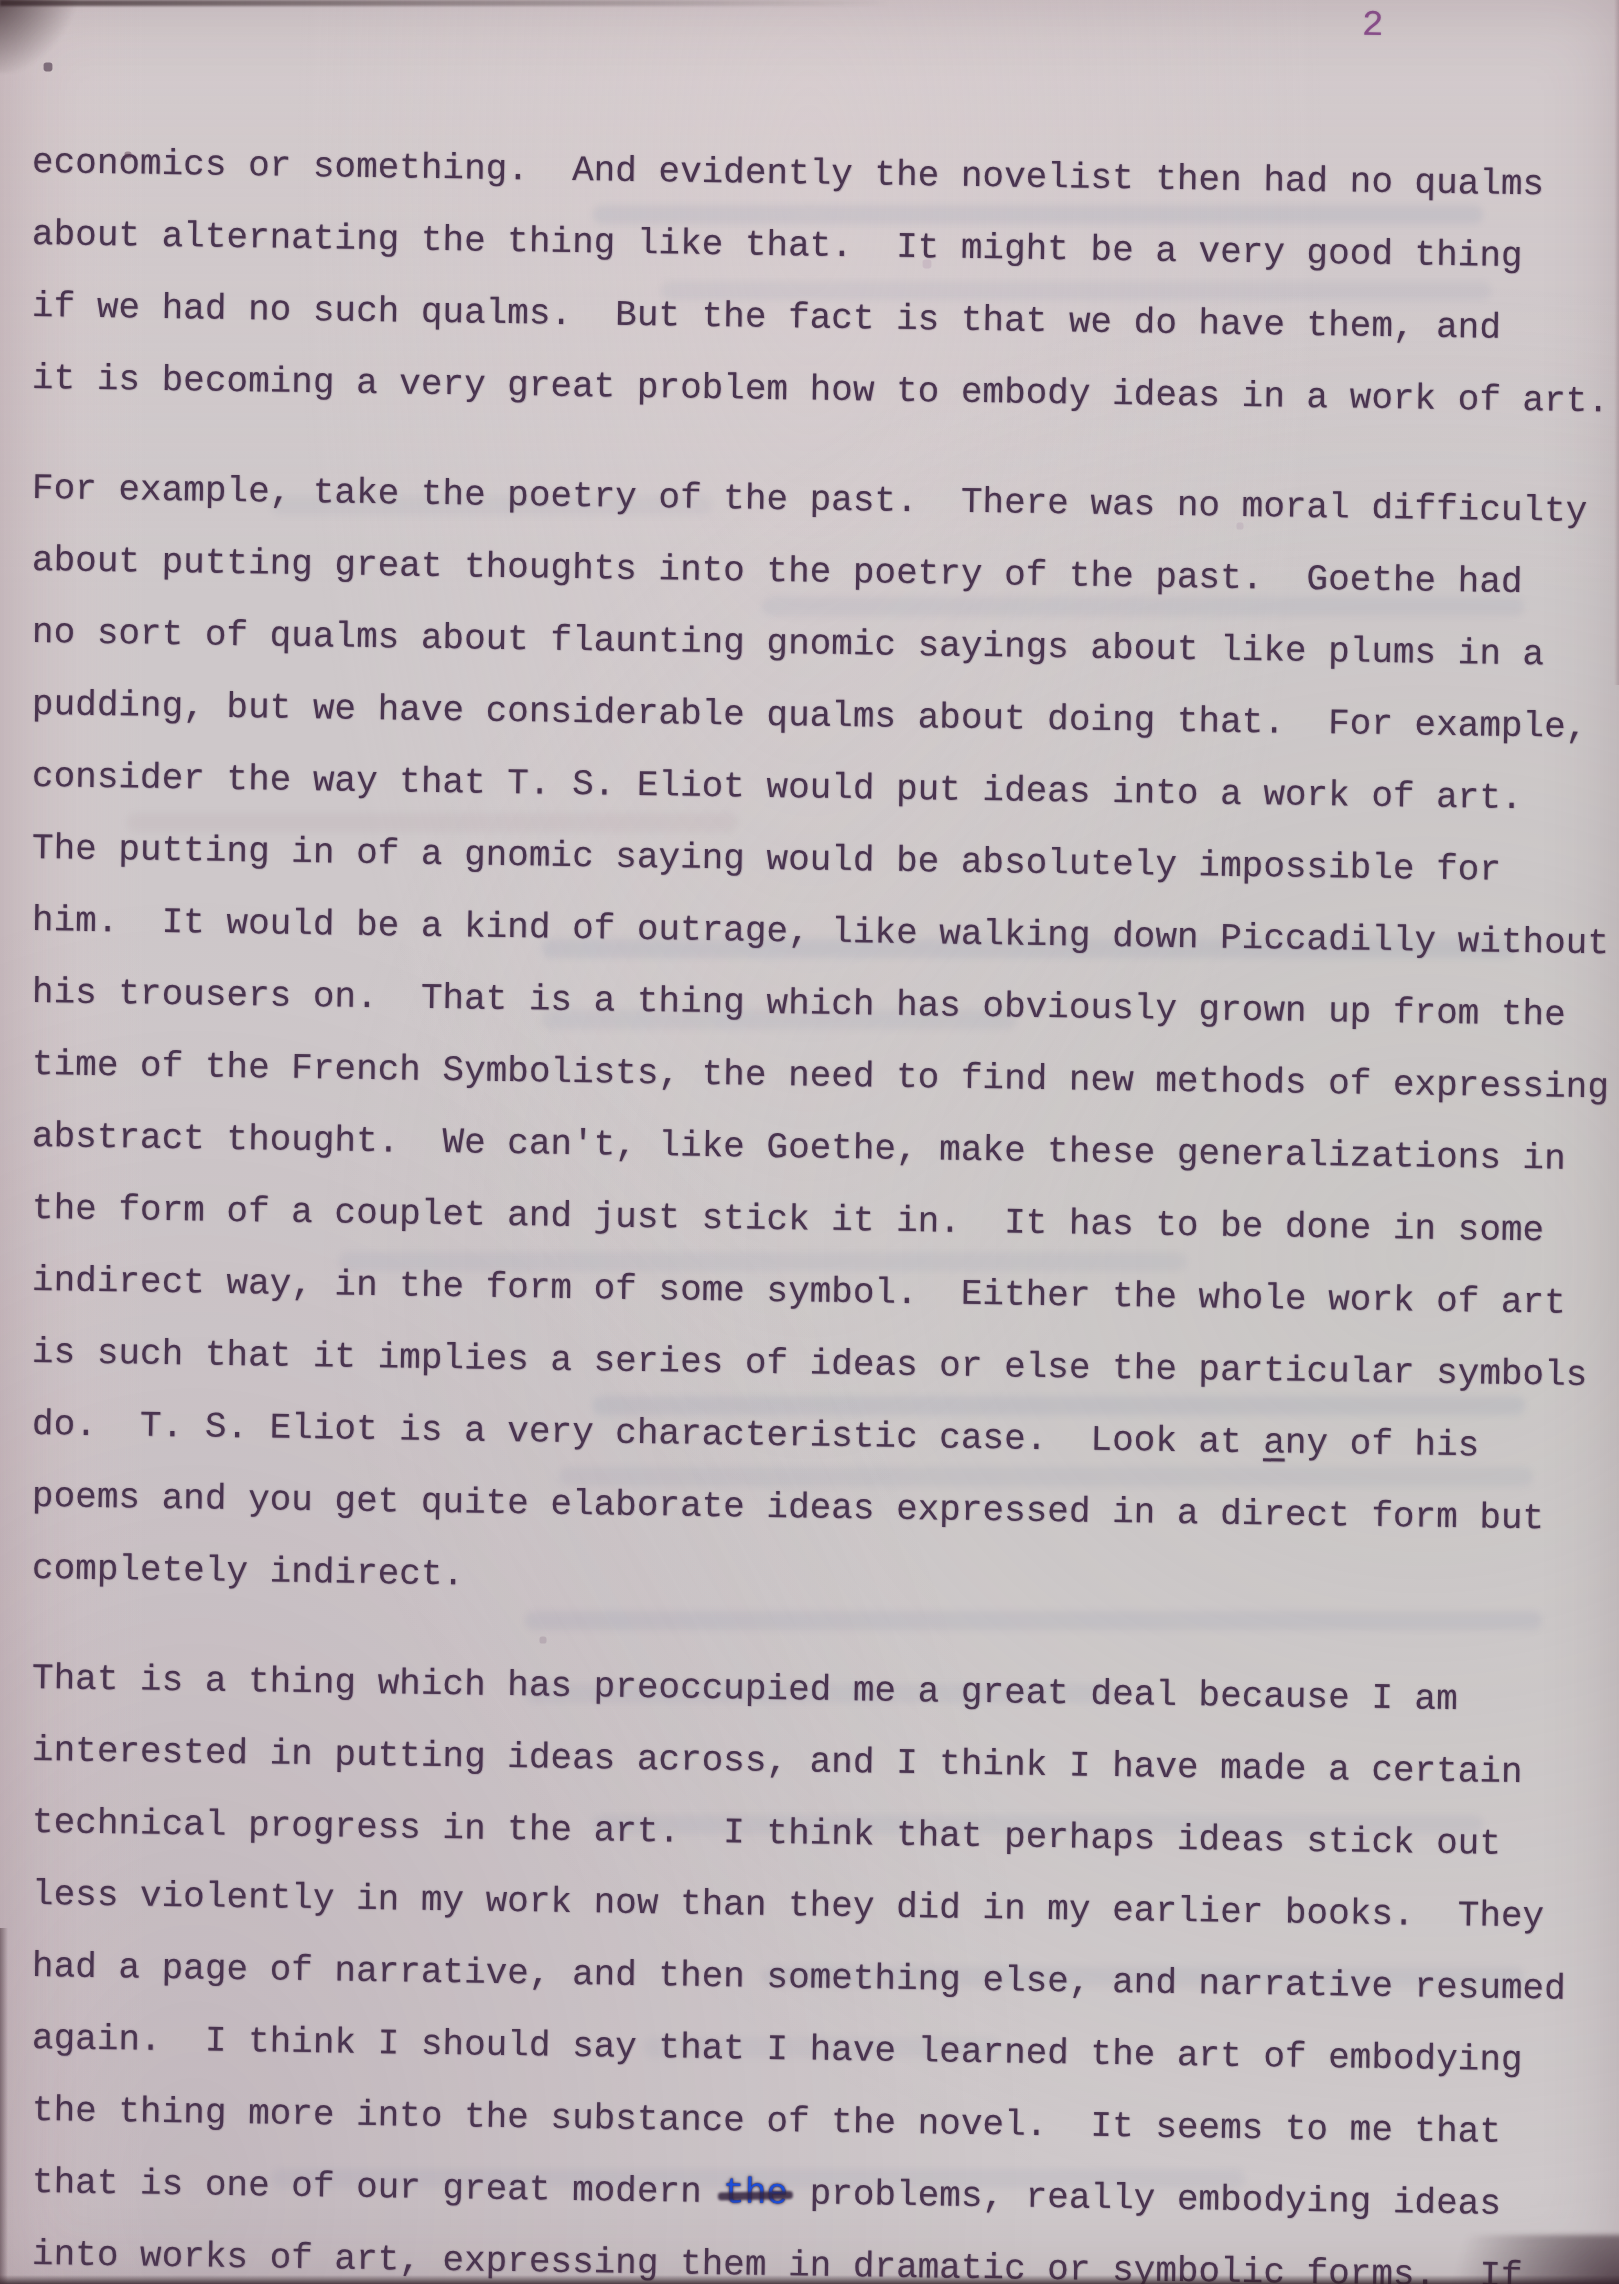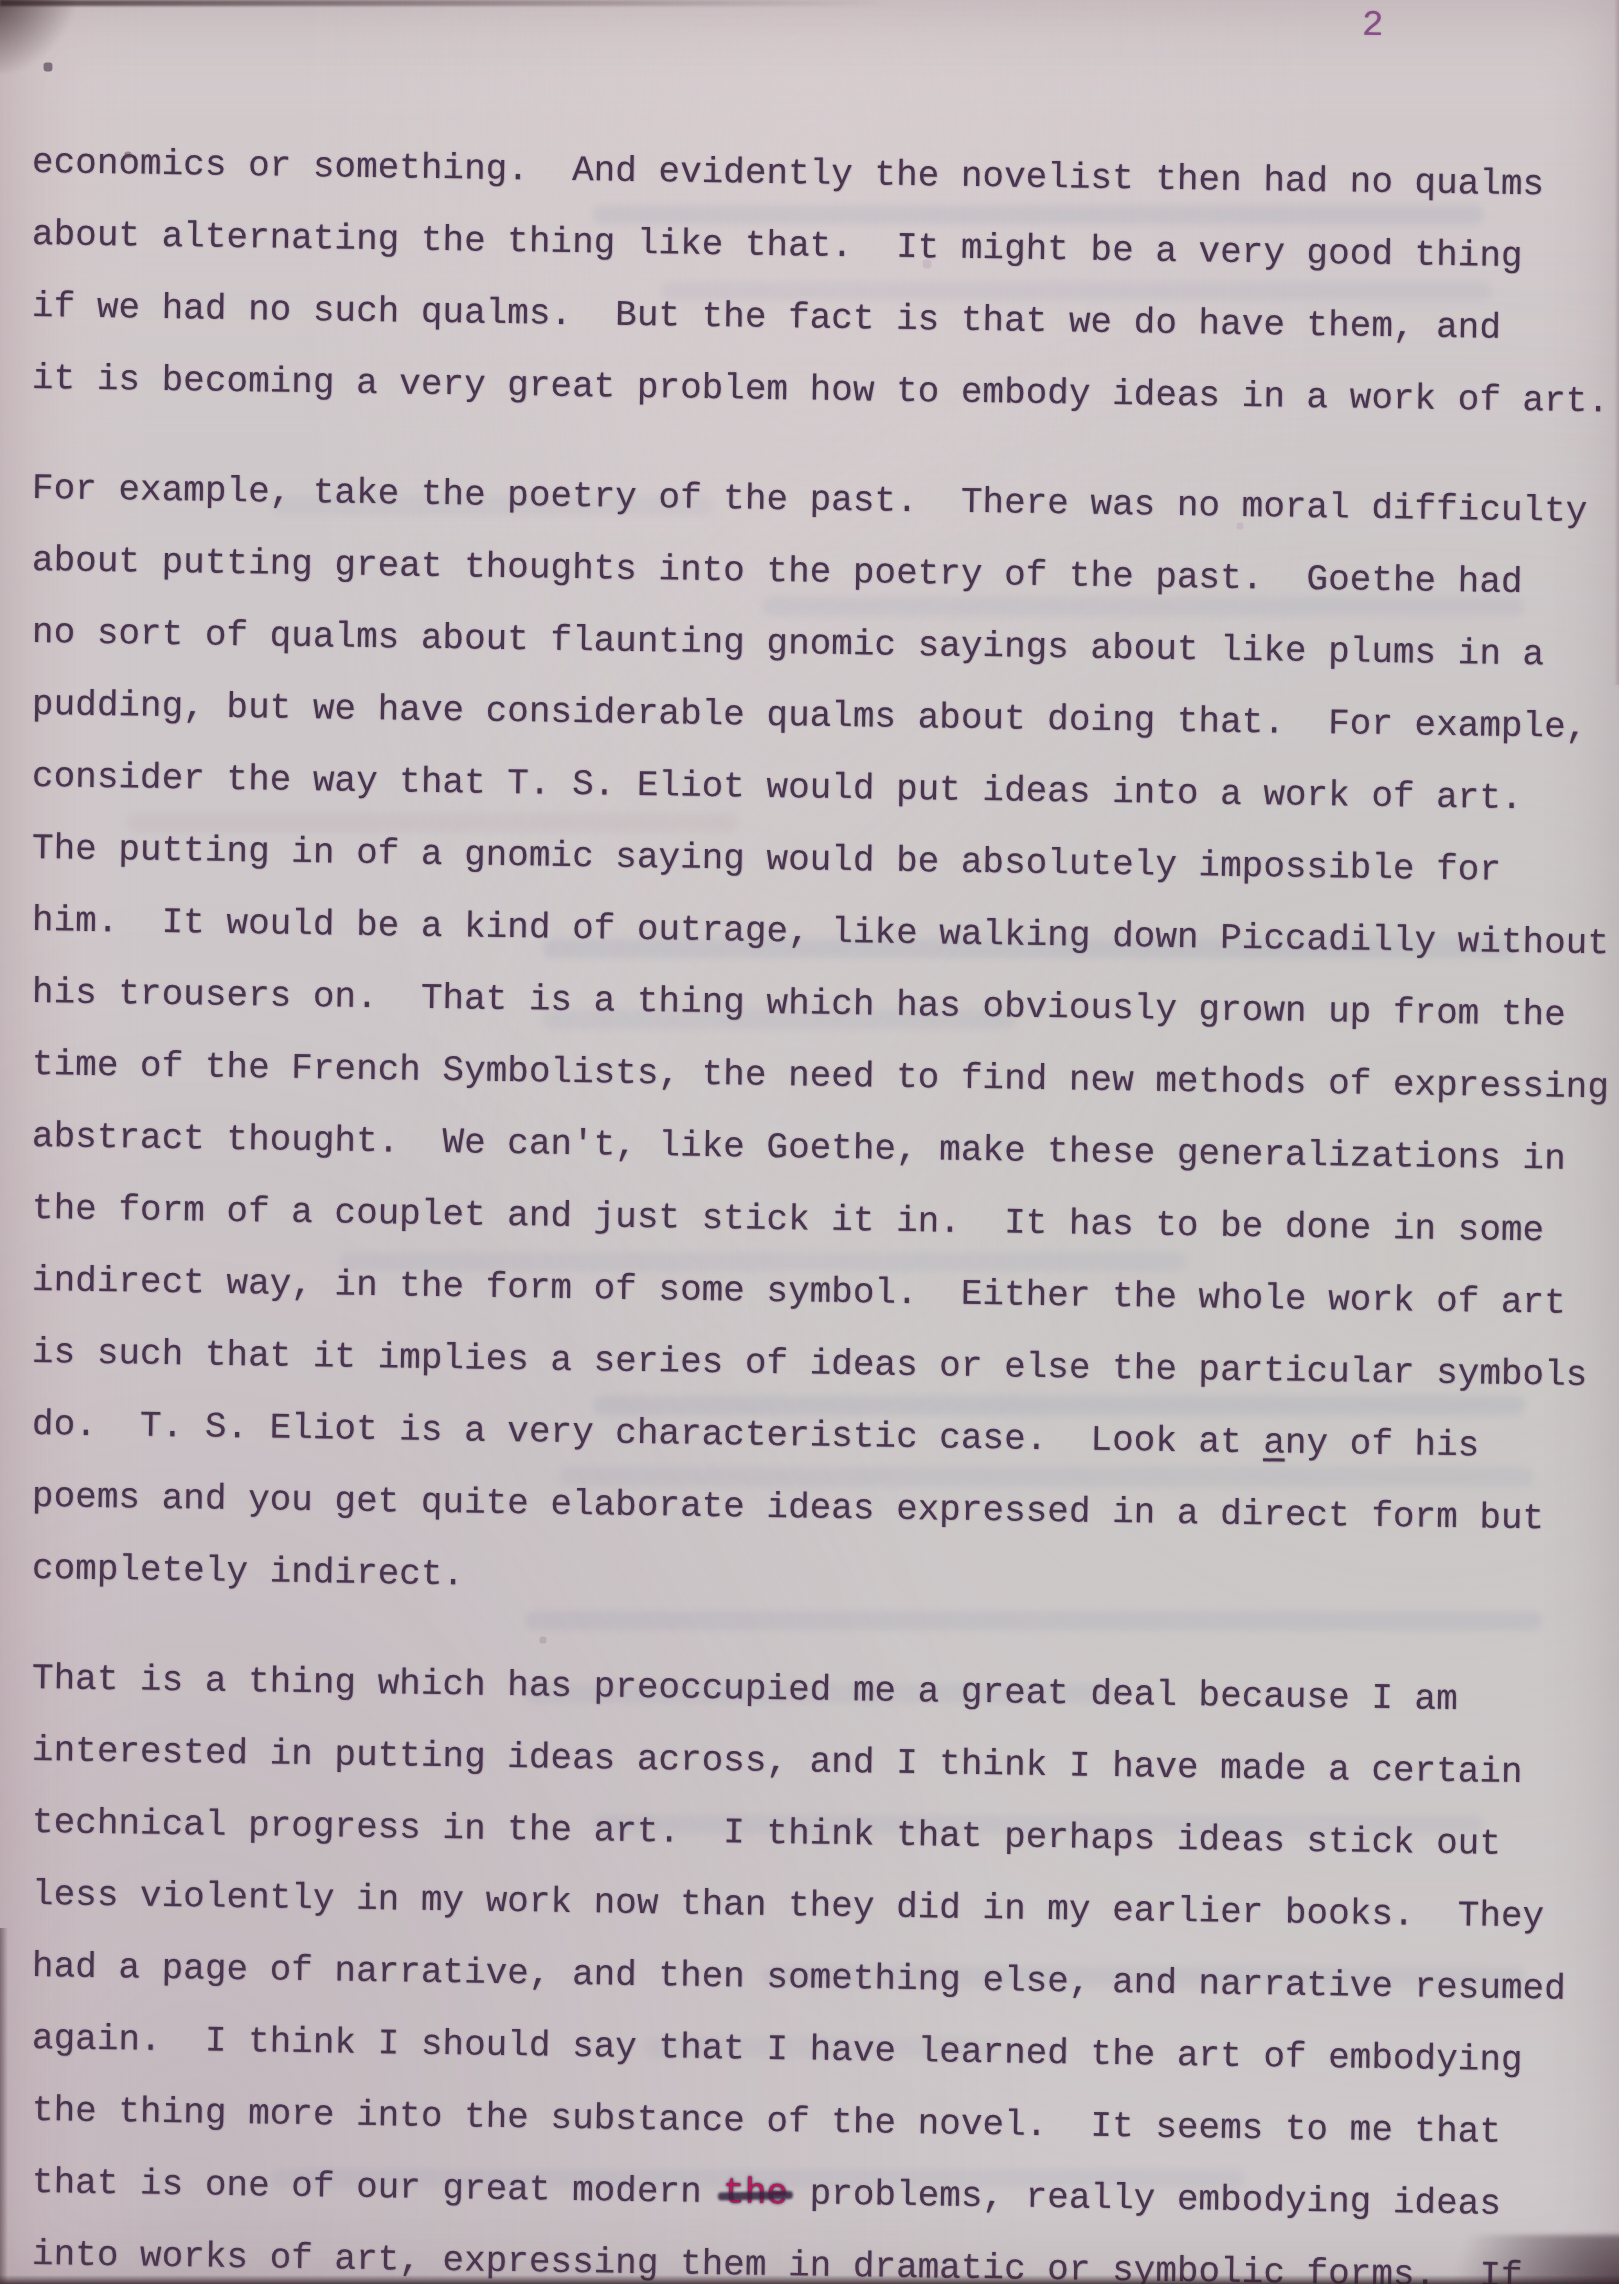--- a/index.html
+++ b/index.html
@@ -38,21 +38,21 @@
   .tline{
     white-space:pre;
     font-size:36px;line-height:72px;height:72px;
     color:var(--ink);
     text-shadow:0 0 1.7px rgba(74,53,80,.38), 0.8px 0.8px 0 rgba(74,53,80,.12);
     transform:rotate(0.85deg);
     transform-origin:left center;
   }
   .u{text-decoration:underline;text-underline-offset:6px;text-decoration-thickness:2.5px;}
   .strike{
-    position:relative;color:#be185d;
+    position:relative;color:#1d4ed8;
     text-shadow:0 0 3.4px rgba(50,33,60,.9),0 0 1.7px rgba(50,33,60,.9);
   }
   .strike::after{
     content:"";position:absolute;left:-5.1px;right:-5.1px;top:46%;height:7.6px;
     background:rgba(52,35,62,.85);border-radius:3.4px;
     transform:rotate(-2deg);filter:blur(0.8px);
   }
   
   .bleed span{
     position:absolute;height:18.6px;border-radius:9.3px;

